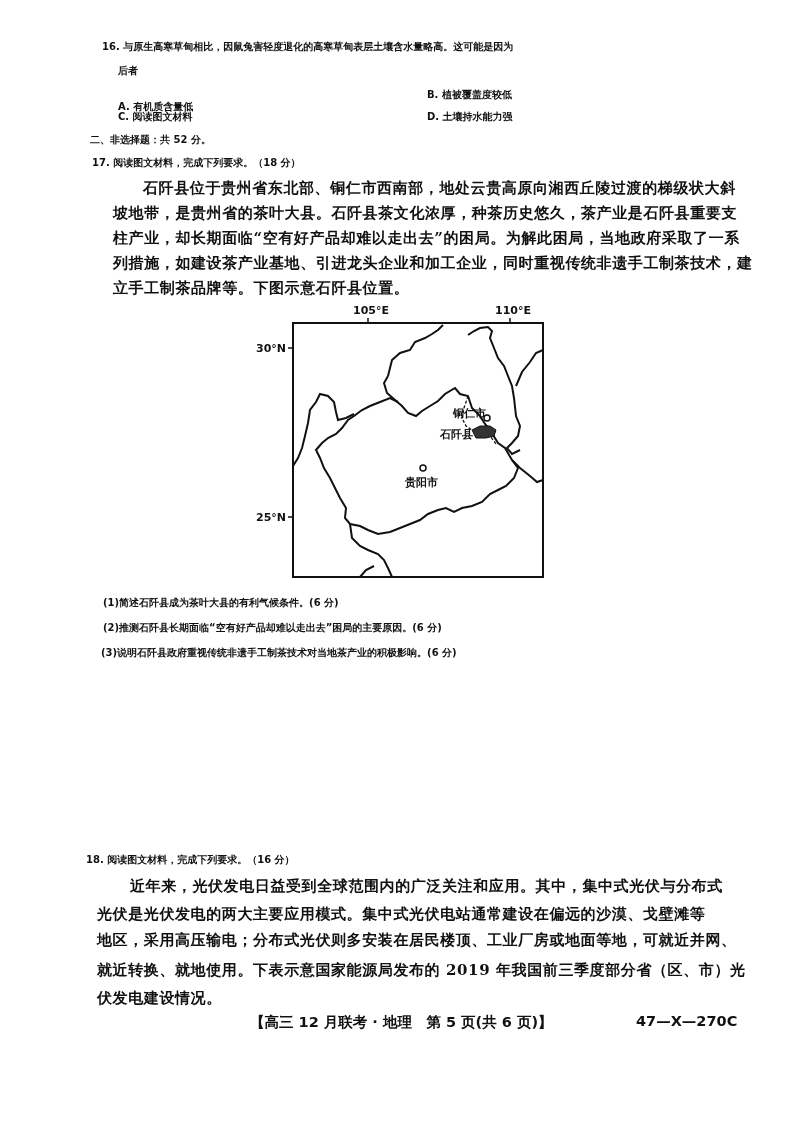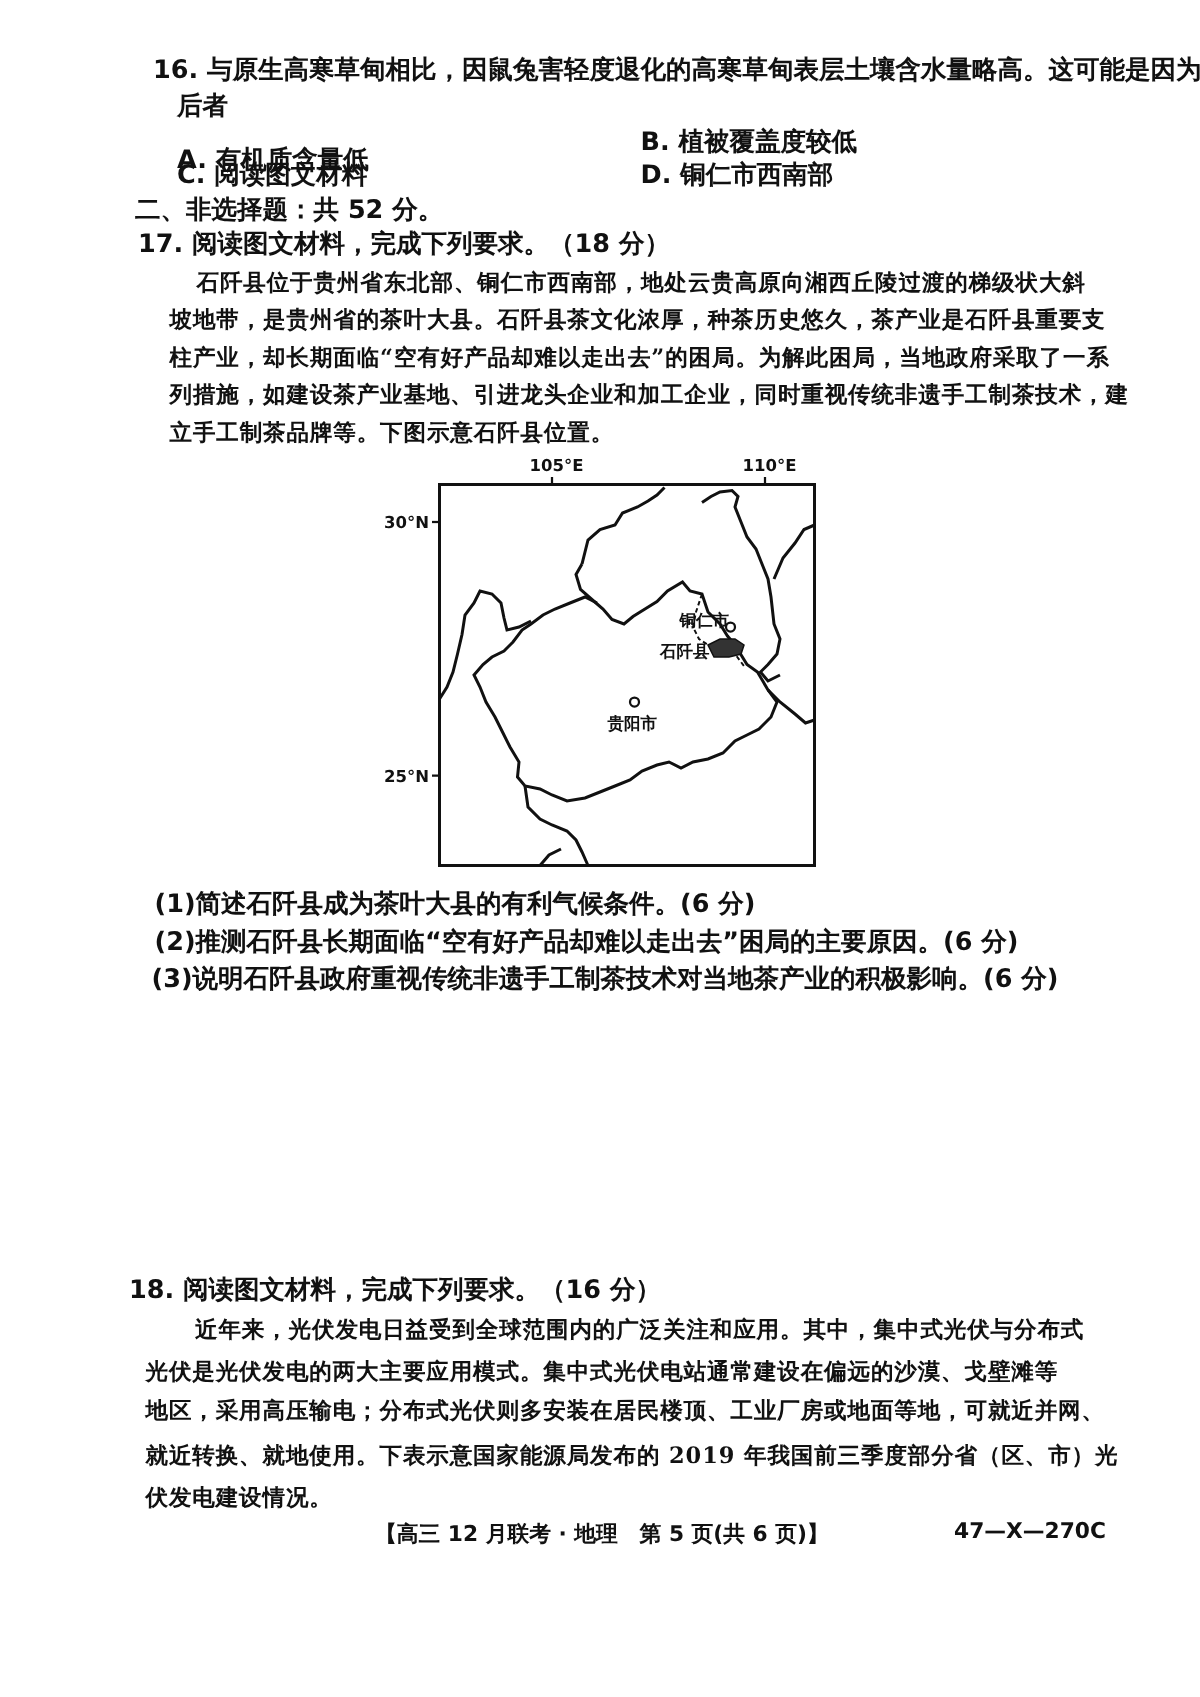--- a/index.html
+++ b/index.html
@@ -1,39 +1,39 @@
 <!DOCTYPE html>
 <html><head>
 <meta charset="utf-8">
 <style>
   html, body { margin: 0; padding: 0; background: #ffffff; }
   body { width: 800px; height: 1131px; position: relative; overflow: hidden;
          font-family: "DejaVu Serif", "Liberation Serif", serif; color: #111; }
   .line { position: absolute; white-space: nowrap; font-size: 15px; line-height: 22px; }
-  .bold { font-family: "DejaVu Sans", "Liberation Sans", sans-serif; font-weight: bold; font-size: 17px; }
+  .bold { font-family: "DejaVu Sans", "Liberation Sans", sans-serif; font-weight: bold; font-size: 10px; }
   .body-text { font-family: "DejaVu Serif", "Liberation Serif", serif; font-weight: bold; font-size: 15px; letter-spacing: 0.6px; }
   .map { position: absolute; left: 250px; top: 298px; width: 300px; height: 285px; }
   .map svg { width: 300px; height: 285px; }
   .maplabel { font-family: "DejaVu Sans", "Liberation Sans", sans-serif; font-weight: bold; font-size: 11px; fill: #111; }
   .footer { position: absolute; top: 1013px; font-family: "DejaVu Sans", "Liberation Sans", sans-serif; font-weight: bold; font-size: 14.5px; white-space: nowrap; }
 </style>
 </head>
 <body>
 
 <div class="line bold" style="left:102px; top:36px;">16. 与原生高寒草甸相比，因鼠兔害轻度退化的高寒草甸表层土壤含水量略高。这可能是因为</div>
 <div class="line bold" style="left:118px; top:60px;">后者</div>
 <div class="line bold" style="left:118px; top:96px;">A. 有机质含量低</div>
 <div class="line bold" style="left:427px; top:84px;">B. 植被覆盖度较低</div>
 <div class="line bold" style="left:118px; top:106px;">C. 阅读图文材料</div>
-<div class="line bold" style="left:427px; top:106px;">D. 铜仁市西南部</div>
+<div class="line bold" style="left:427px; top:106px;">D. 土壤持水能力强</div>
 
 <div class="line bold" style="left:90px; top:129px;">二、非选择题：共 52 分。</div>
 
 <div class="line bold" style="left:92px; top:152px;text-align:center;">17. 阅读图文材料，完成下列要求。（18 分）</div>
-<div class="line body-text" style="left:131px; top:177px;">石阡县位于贵州省东北部、铜仁市西南部，地处云贵高原向湘西丘陵过渡的梯级状大斜</div>
+<div class="line body-text" style="left:143px; top:177px;font-family:Liberation Serif, serif;">石阡县位于贵州省东北部、铜仁市西南部，地处云贵高原向湘西丘陵过渡的梯级状大斜</div>
 <div class="line body-text" style="left:113px; top:202px;">坡地带，是贵州省的茶叶大县。石阡县茶文化浓厚，种茶历史悠久，茶产业是石阡县重要支</div>
 <div class="line body-text" style="left:113px; top:227px;">柱产业，却长期面临“空有好产品却难以走出去”的困局。为解此困局，当地政府采取了一系</div>
 <div class="line body-text" style="left:113px; top:252px;">列措施，如建设茶产业基地、引进龙头企业和加工企业，同时重视传统非遗手工制茶技术，建</div>
 <div class="line body-text" style="left:113px; top:277px;">立手工制茶品牌等。下图示意石阡县位置。</div>
 
 <div class="map">
   <svg viewBox="0 0 300 285">
 
     <rect x="43" y="25" width="250" height="254" fill="none" stroke="#111" stroke-width="2"></rect>
 

